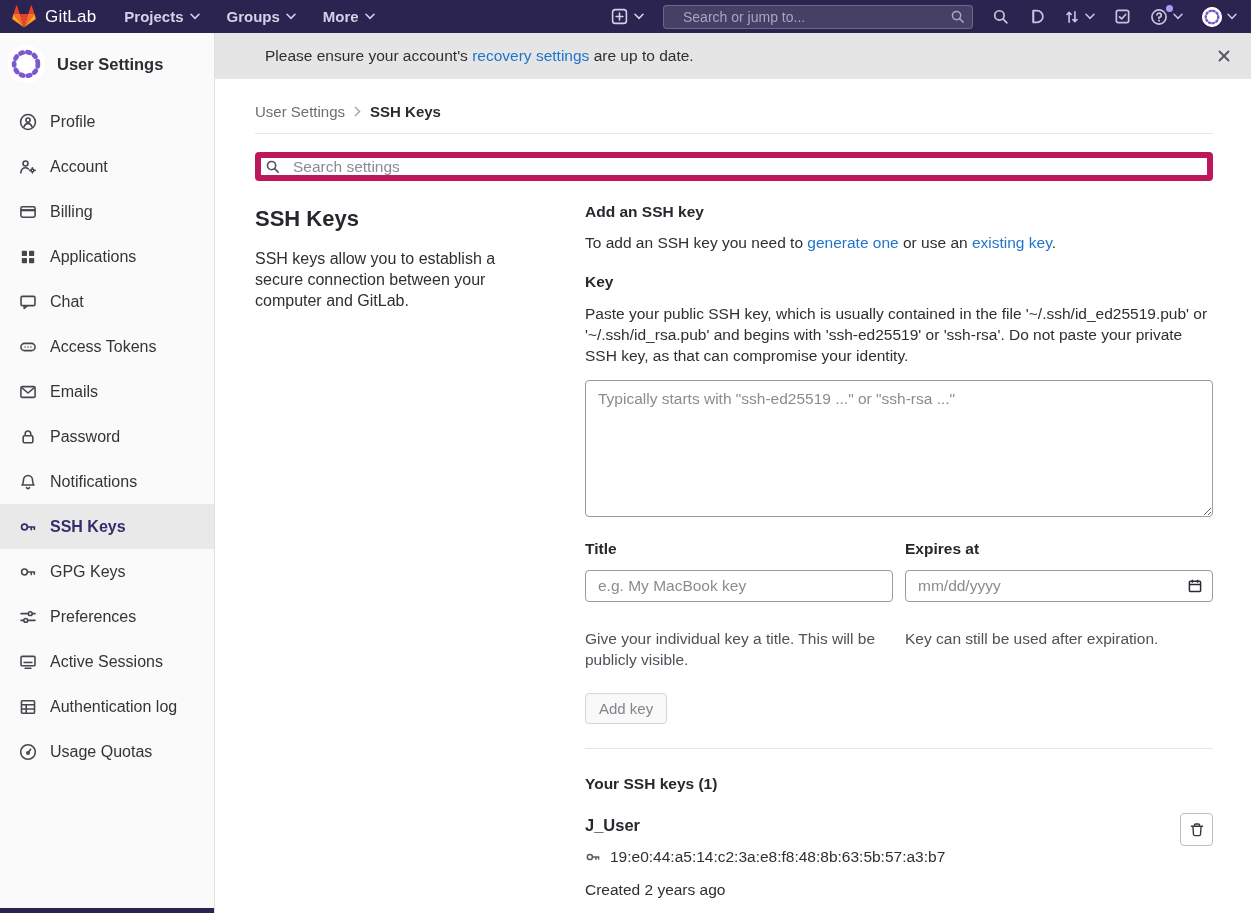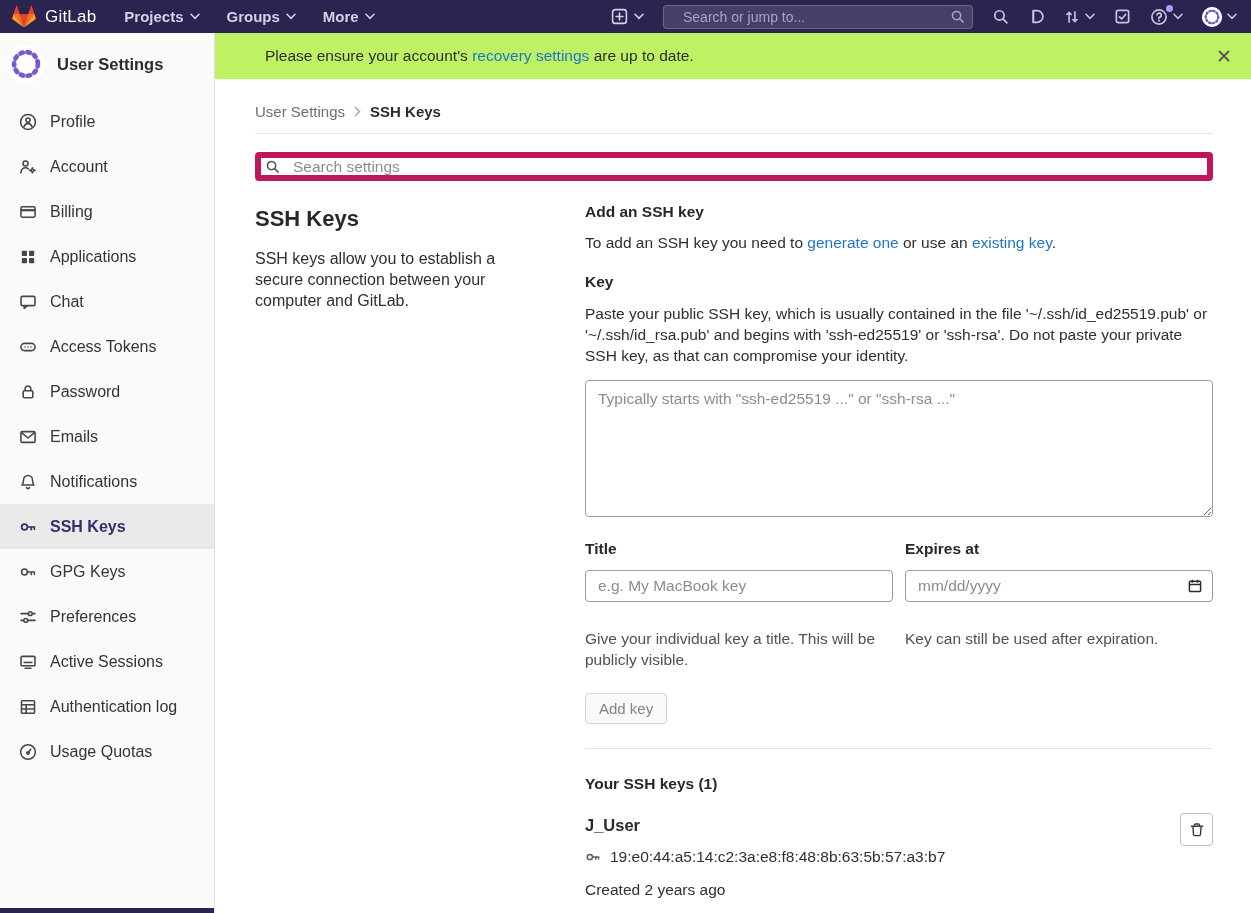--- a/index.html
+++ b/index.html
@@ -51,21 +51,21 @@
     padding-left:19px; font-size:16px; color:#34333a; cursor:pointer;
   }
   .side-item .si { width:18px; display:flex; justify-content:center; color:#47464e; }
   .side-item.active { background:#e9e9e9; color:#312e6b; font-weight:700; }
   .side-item.active .si { color:#312e6b; }
   .sidebar-bottom-bar { position:absolute; bottom:0; left:0; width:100%; height:5px; background:#2b2350; }
 
   
   .main { flex:1; min-width:0; display:flex; flex-direction:column; overflow:hidden; }
   .alert {
-    height:46px; flex:0 0 46px; background:#bef264;
+    height:46px; flex:0 0 46px; background:#e5e5e5;
     display:flex; align-items:center; padding:0 16px 0 50px; font-size:15.5px; color:#2f2e33;
   }
   .alert a { color:#1f75cb; text-decoration:none; cursor:pointer; }
   .alert-close { margin-left:auto; background:none; border:none; cursor:pointer; padding:4px; color:#57545e; }
 
   .content { padding:24px 38px 0 40px; overflow:hidden; }
   .breadcrumb { display:flex; align-items:center; gap:9px; font-size:15px; color:#6e6d75; }
   .breadcrumb .crumb-link { cursor:pointer; }
   .breadcrumb .crumb-current { color:#2b2b33; font-weight:700; }
   .bc-divider { border-bottom:1px solid #e6e6e6; margin-top:13px; }
@@ -317,34 +317,34 @@
             <circle cx="5.4" cy="8" r=".65" fill="currentColor" stroke="none"></circle>
             <circle cx="8" cy="8" r=".65" fill="currentColor" stroke="none"></circle>
             <circle cx="10.6" cy="8" r=".65" fill="currentColor" stroke="none"></circle>
           </svg>
         </span>
       <span>Access Tokens</span>
     </div>
     <div class="side-item">
       <span class="si">
           <svg width="18" height="18" viewBox="0 0 16 16" fill="none" stroke="currentColor" stroke-width="1.4">
+            <rect x="1.7" y="3.2" width="12.6" height="9.6" rx="1.3"></rect>
+            <path d="M2.3 4.2 8 8.9l5.7-4.7" stroke-linejoin="round"></path>
+          </svg>
+        </span>
+      <span>Emails</span>
+    </div>
+    <div class="side-item">
+      <span class="si">
+          <svg width="18" height="18" viewBox="0 0 16 16" fill="none" stroke="currentColor" stroke-width="1.4">
             <rect x="3.7" y="6.9" width="8.6" height="6.2" rx="1.2"></rect>
             <path d="M5.5 6.9V5.2a2.5 2.5 0 0 1 5 0v1.7"></path>
           </svg>
         </span>
       <span>Password</span>
-    </div>
-    <div class="side-item">
-      <span class="si">
-          <svg width="18" height="18" viewBox="0 0 16 16" fill="none" stroke="currentColor" stroke-width="1.4">
-            <rect x="1.7" y="3.2" width="12.6" height="9.6" rx="1.3"></rect>
-            <path d="M2.3 4.2 8 8.9l5.7-4.7" stroke-linejoin="round"></path>
-          </svg>
-        </span>
-      <span>Emails</span>
     </div>
     <div class="side-item">
       <span class="si">
           <svg width="18" height="18" viewBox="0 0 16 16" fill="none" stroke="currentColor" stroke-width="1.4">
             <path d="M8 2.2a4 4 0 0 0-4 4c0 3-1.3 4.5-1.3 4.5h10.6S12 9.2 12 6.2a4 4 0 0 0-4-4z" stroke-linejoin="round"></path>
             <path d="M6.7 12.9a1.35 1.35 0 0 0 2.6 0" stroke-linecap="round"></path>
           </svg>
         </span>
       <span>Notifications</span>
     </div>

